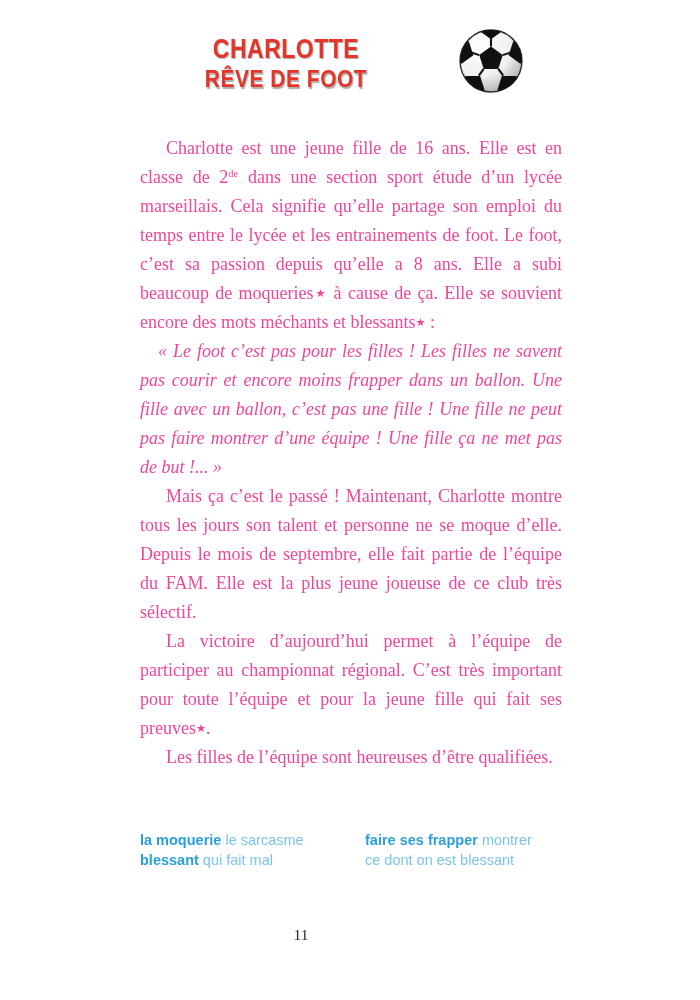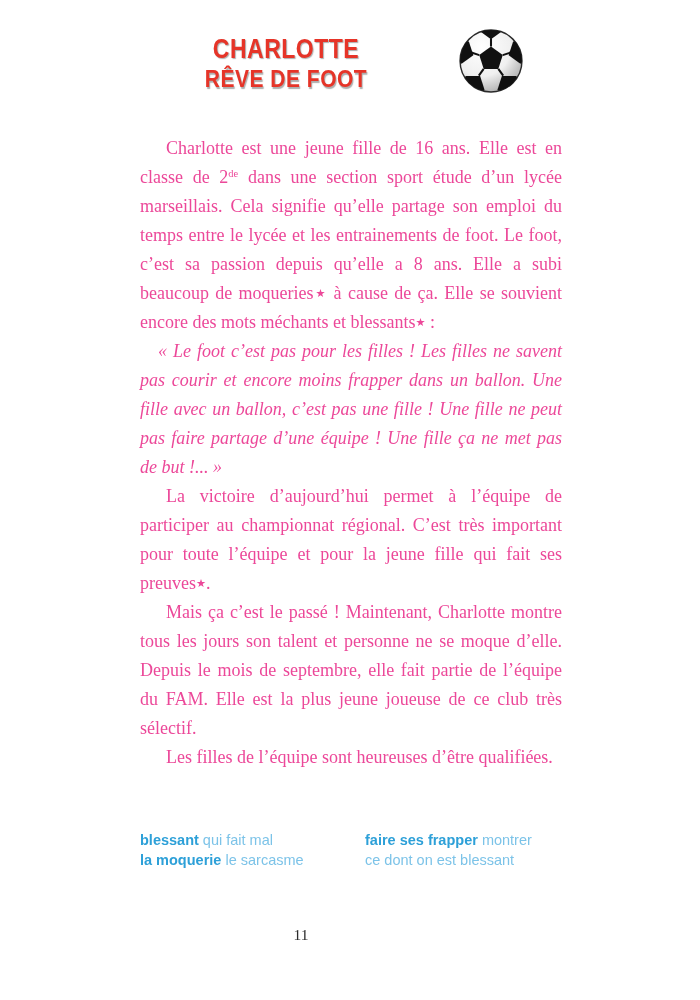--- a/index.html
+++ b/index.html
@@ -104,30 +104,30 @@
         <line x1="43.4" y1="26.3" x2="51" y2="23.8"></line>
         <line x1="39.1" y1="39.7" x2="43.8" y2="46.2"></line>
         <line x1="24.9" y1="39.7" x2="20.2" y2="46.2"></line>
         <line x1="20.6" y1="26.3" x2="13" y2="23.8"></line>
       </g>
     </svg>
   </div>
 
   <main class="body-text">
       <p><span>Charlotte est une jeune fille de 16 ans. Elle est en classe de 2</span><sup>de</sup><span> dans une section sport étude d’un lycée marseillais. Cela signifie qu’elle partage son emploi du temps entre le lycée et les entrainements de foot. Le foot, c’est sa passion depuis qu’elle a 8 ans. Elle a subi beaucoup de moqueries</span><span class="star">★</span><span> à cause de ça. Elle se souvient encore des mots méchants et blessants</span><span class="star">★</span><span> :</span></p>
-      <p class="italic"><span>« Le foot c’est pas pour les filles ! Les filles ne savent pas courir et encore moins frapper dans un ballon. Une fille avec un ballon, c’est pas une fille ! Une fille ne peut pas faire partage d’une équipe ! Une fille ça ne met pas de but !... »</span></p>
+      <p class="italic"><span>« Le foot c’est pas pour les filles ! Les filles ne savent pas courir et encore moins frapper dans un ballon. Une fille avec un ballon, c’est pas une fille ! Une fille ne peut pas faire montrer d’une équipe ! Une fille ça ne met pas de but !... »</span></p>
+      <p><span>Mais ça c’est le passé ! Maintenant, Charlotte montre tous les jours son talent et personne ne se moque d’elle. Depuis le mois de septembre, elle fait partie de l’équipe du FAM. Elle est la plus jeune joueuse de ce club très sélectif.</span></p>
       <p><span>La victoire d’aujourd’hui permet à l’équipe de participer au championnat régional. C’est très important pour toute l’équipe et pour la jeune fille qui fait ses preuves</span><span class="star">★</span><span>.</span></p>
-      <p><span>Mais ça c’est le passé ! Maintenant, Charlotte montre tous les jours son talent et personne ne se moque d’elle. Depuis le mois de septembre, elle fait partie de l’équipe du FAM. Elle est la plus jeune joueuse de ce club très sélectif.</span></p>
       <p><span>Les filles de l’équipe sont heureuses d’être qualifiées.</span></p>
     </main>
 
   <div class="glossary">
     <div class="gcol-left">
+        <div class="gentry"><span class="term">la moquerie </span><span class="def">le sarcasme</span></div>
         <div class="gentry"><span class="term">blessant </span><span class="def">qui fait mal</span></div>
-        <div class="gentry"><span class="term">la moquerie </span><span class="def">le sarcasme</span></div>
       </div>
     <div class="gcol-right">
         <div class="gentry"><span class="term">faire ses frapper </span><span class="def">montrer ce dont on est blessant</span></div>
       </div>
   </div>
 
   <div class="pagenum">11</div>
 
 </div>
 

